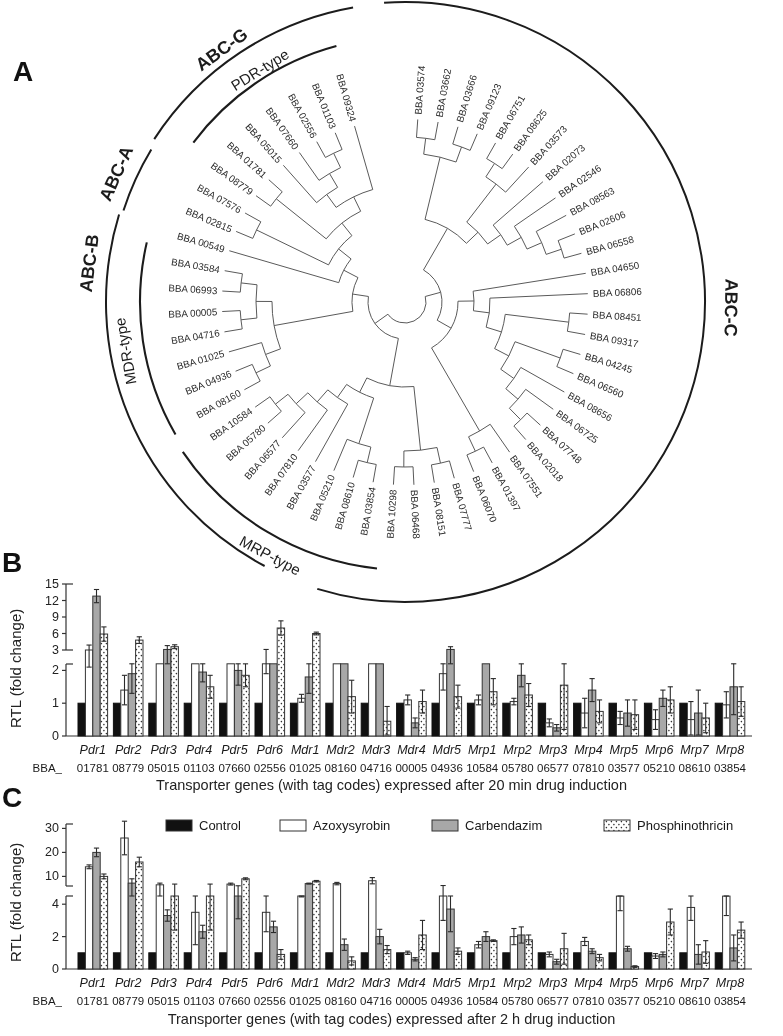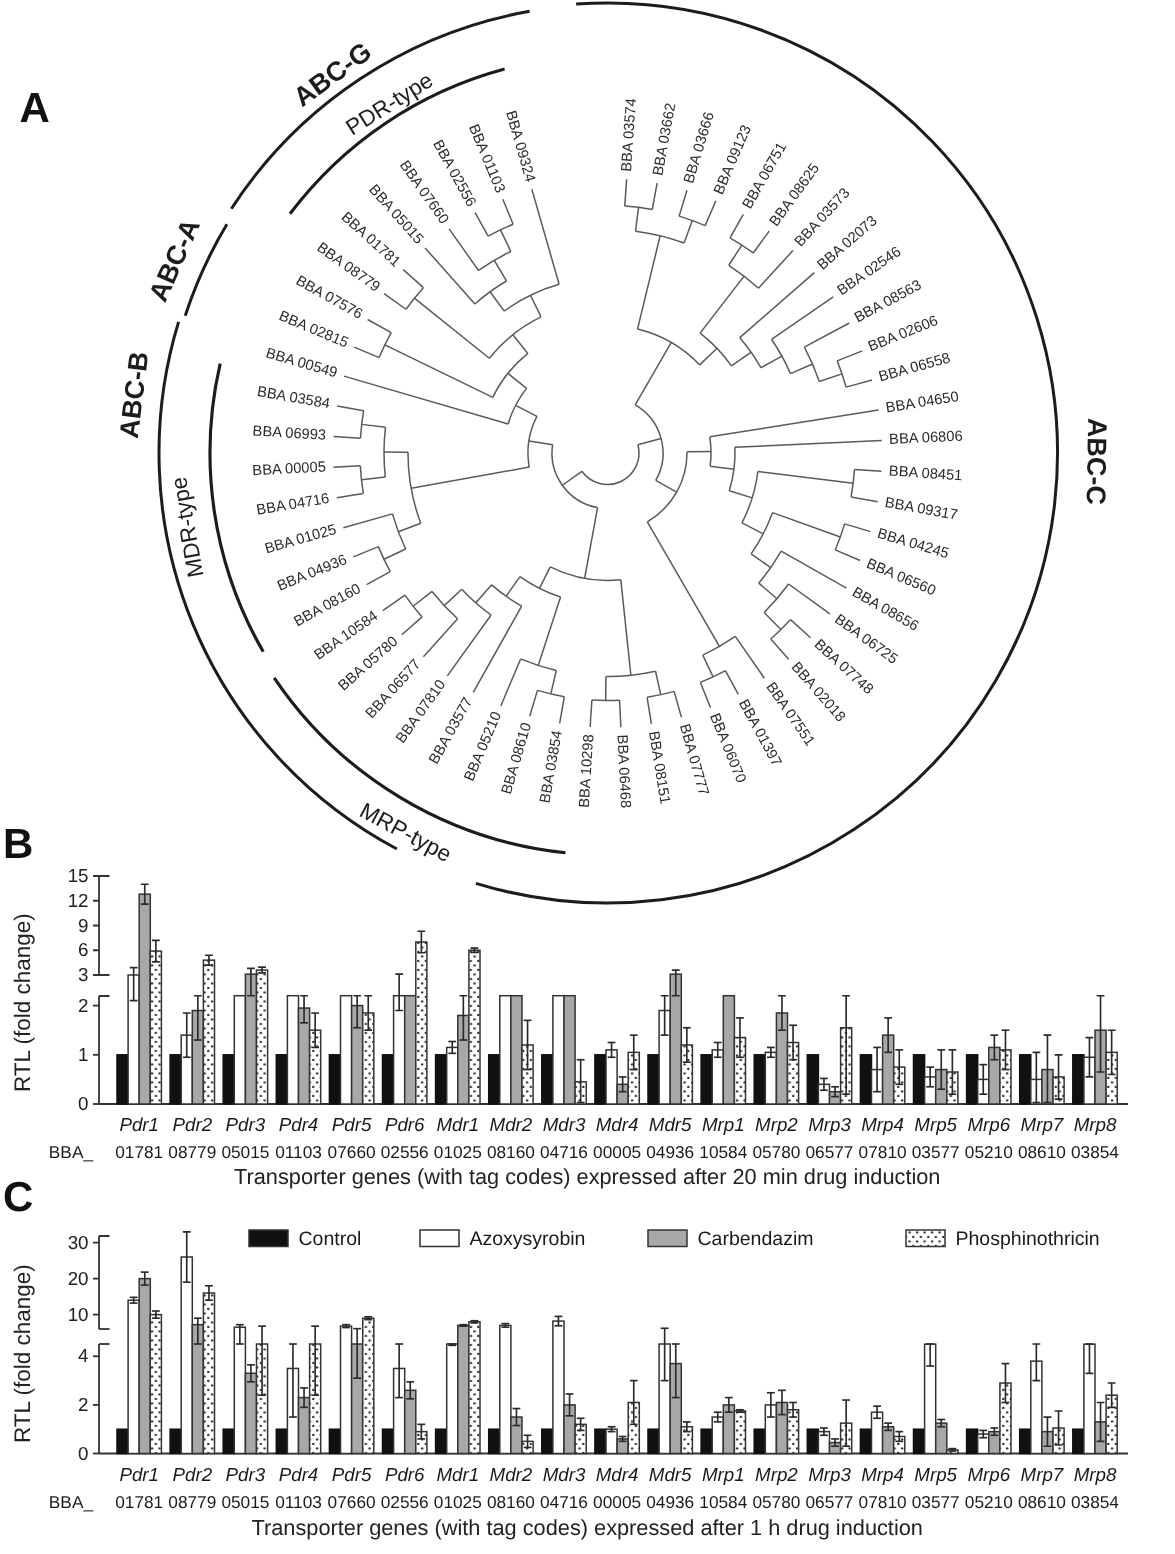--- a/index.html
+++ b/index.html
@@ -884,14 +884,14 @@
         <rect x="166" y="30" width="26" height="11" fill="#111111" stroke="#333" stroke-width="1"></rect>
         <text x="199" y="40" font-size="13" fill="#1a1a1a">Control</text>
         <rect x="280" y="30" width="26" height="11" fill="#ffffff" stroke="#333" stroke-width="1"></rect>
         <text x="313" y="40" font-size="13" fill="#1a1a1a">Azoxysyrobin</text>
         <rect x="432" y="30" width="26" height="11" fill="#a8a8a8" stroke="#333" stroke-width="1"></rect>
         <text x="465" y="40" font-size="13" fill="#1a1a1a">Carbendazim</text>
         <rect x="604" y="30" width="26" height="11" fill="url(#dots-c)" stroke="#333" stroke-width="1"></rect>
         <text x="637" y="40" font-size="13" fill="#1a1a1a">Phosphinothricin</text>
       </g>
     </svg>
-  <div class="caption" style="top:1011px;">Transporter genes (with tag codes) expressed after 1 h drug induction</div>
+  <div class="caption" style="top:1011px;">Transporter genes (with tag codes) expressed after 2 h drug induction</div>
 </div>
 
 </body></html>

